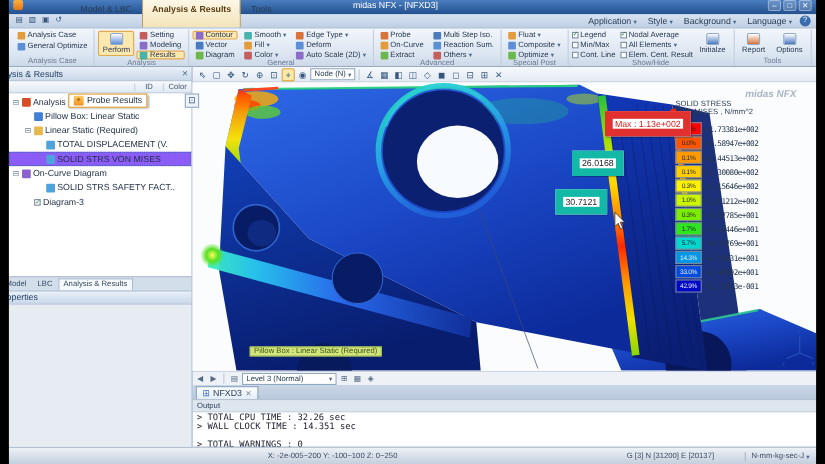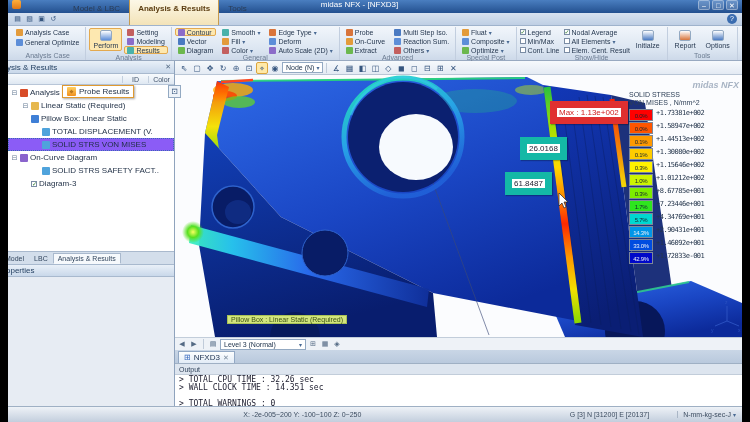--- a/index.html
+++ b/index.html
@@ -63,25 +63,25 @@
 
 .vp{flex:1;display:flex;flex-direction:column;min-width:0;background:#fff}
 .vtb{height:14px;background:linear-gradient(#f6f9fc,#e3eaf3);border-bottom:1px solid #b9c6d6;display:flex;align-items:center;gap:1px;padding:0 3px;flex:none}
 .vicon{width:12px;height:12px;font-size:8px;line-height:12px;text-align:center;color:#35557e;border:1px solid transparent;border-radius:2px;flex:none}
 .vicon.active{background:#ffe9a8;border-color:#dca53c}
 .vcombo{display:flex;align-items:center;gap:2px;background:#fff;border:1px solid #93a9c2;height:11px;padding:0 3px;font-size:7px;color:#22364e;white-space:nowrap}
 .vsep{width:1px;height:10px;background:#c0cbd9;margin:0 2px}
 .canvas{flex:1;position:relative;min-height:0;background:#fbfcfe;overflow:hidden}
 .canvas svg.model{position:absolute;left:0;top:0;width:100%;height:100%}
 
-.legend{position:absolute;right:3px;top:5px;width:110px;font-size:7px;z-index:4}
+.legend{position:absolute;right:18px;top:5px;width:110px;font-size:7px;z-index:4}
 .wm{text-align:right;color:#a8b4c4;font-weight:bold;font-style:italic;font-size:9px;margin-bottom:1px}
 .ltitle{color:#2c3e55;font-size:7px;line-height:8px;white-space:nowrap}
 #lrows{margin-top:2px}
-.lrow{display:flex;align-items:flex-start;height:13px}
+.lrow{display:flex;align-items:flex-end;height:13px}
 .lswatch{width:24px;height:12px;border:1px solid #7d8899;margin-bottom:-1px;font-size:6px;line-height:12px;text-align:center;letter-spacing:-.3px;flex:none}
 .lval{margin-left:3px;font-size:7px;color:#25364c;font-family:"DejaVu Sans Mono",monospace;letter-spacing:-.5px;white-space:nowrap}
 
 .anno{position:absolute;background:#fff;border:7px solid #14b8a6;font-size:8px;padding:0 2px;color:#223;box-shadow:1px 1px 1px rgba(0,0,0,.25);z-index:5;white-space:nowrap}
 .anno.max{border-color:#e03030;color:#d02020}
 .caption{position:absolute;left:52px;top:240px;background:#d3e67e;border:1px solid #a9c256;color:#3c5214;font-size:7px;padding:0 3px;z-index:5;white-space:nowrap}
 
 .navbar{height:13px;background:#eef2f7;border-top:1px solid #c2cdda;display:flex;align-items:center;gap:2px;padding:0 2px;font-size:7px;flex:none}
 .navbtn{width:10px;text-align:center;color:#54master;color:#546a84}
 .doctabs{height:13px;background:linear-gradient(#c9d6e6,#b9c9dd);display:flex;align-items:flex-end;padding:0 3px;flex:none}
@@ -118,20 +118,38 @@
           <span class="qicon">▧</span>
           <span class="qicon">▣</span>
           <span class="qicon">↺</span>
         </span>
     <div id="tabs" style="display:flex">
           <div class="tab">Model &amp; LBC</div>
           <div class="tab active">Analysis &amp; Results</div>
           <div class="tab">Tools</div>
         </div>
     <span style="flex:1"></span>
+    <div id="menus" style="display:flex">
+          <div class="menu">
+            <span>Application</span>
+            <span class="caret">▾</span>
+          </div>
+          <div class="menu">
+            <span>Style</span>
+            <span class="caret">▾</span>
+          </div>
+          <div class="menu">
+            <span>Background</span>
+            <span class="caret">▾</span>
+          </div>
+          <div class="menu">
+            <span>Language</span>
+            <span class="caret">▾</span>
+          </div>
+        </div>
     <span class="helpbtn">?</span>
   </div>
 
   <div id="ribbon">
         <div class="rgroup">
           <div class="rbody" style="flex-direction: column; gap: 2px;">
             <div class="ritem">
               <span class="ricon" style="background: rgb(227, 155, 59);"></span>
               <span class="rtext">Analysis Case</span>
             </div>
@@ -324,28 +342,28 @@
         <span class="ch-cell">ID</span>
         <span class="ch-cell">Color</span>
       </div>
       <div class="tree" id="tree">
             <div class="trow" style="padding-left: 3px;">
               <span class="texp">⊟</span>
               <span class="ticon" style="background: rgb(216, 76, 40);"></span>
               <span>Analysis Case</span>
             </div>
             <div class="trow" style="padding-left: 14px;">
+              <span class="texp"></span>
+              <span class="ticon" style="background: rgb(63, 127, 214);"></span>
+              <span>Pillow Box: Linear Static</span>
+            </div>
+            <div class="trow" style="padding-left: 14px;">
               <span class="texp">⊟</span>
               <span class="ticon" style="background: rgb(230, 184, 78);"></span>
               <span>Linear Static (Required)</span>
-            </div>
-            <div class="trow" style="padding-left: 14px;">
-              <span class="texp"></span>
-              <span class="ticon" style="background: rgb(63, 127, 214);"></span>
-              <span>Pillow Box: Linear Static</span>
             </div>
             <div class="trow" style="padding-left: 25px;">
               <span class="texp"></span>
               <span class="ticon" style="background: rgb(79, 163, 220);"></span>
               <span>TOTAL DISPLACEMENT (V.</span>
             </div>
             <div class="trow sel" style="padding-left: 25px;">
               <span class="texp"></span>
               <span class="ticon" style="background: rgb(79, 163, 220);"></span>
               <span>SOLID STRS VON MISES</span>
@@ -566,21 +584,21 @@
                 </div>
                 <div class="lrow">
                   <span class="lswatch" style="background: rgb(0, 8, 200); color: rgb(232, 238, 248);">42.9%</span>
                   <span class="lval">+1.72833e-001</span>
                 </div>
               </div>
         </div>
 
         <div class="anno max" style="left:375px;top:26px">Max : 1.13e+002</div>
         <div class="anno" style="left:345px;top:62px">26.0168</div>
-        <div class="anno" style="left:330px;top:97px">61.8487</div>
+        <div class="anno" style="left:330px;top:97px">30.7121</div>
         <div class="caption">Pillow Box : Linear Static (Required)</div>
       </div>
 
       <div class="navbar">
         <span class="navbtn">◀</span>
         <span class="navbtn">▶</span>
         <span class="vsep"></span>
         <span class="navbtn">▤</span>
         <div class="vcombo" style="width:86px">
           <span style="flex:1">Level 3 (Normal)</span>

